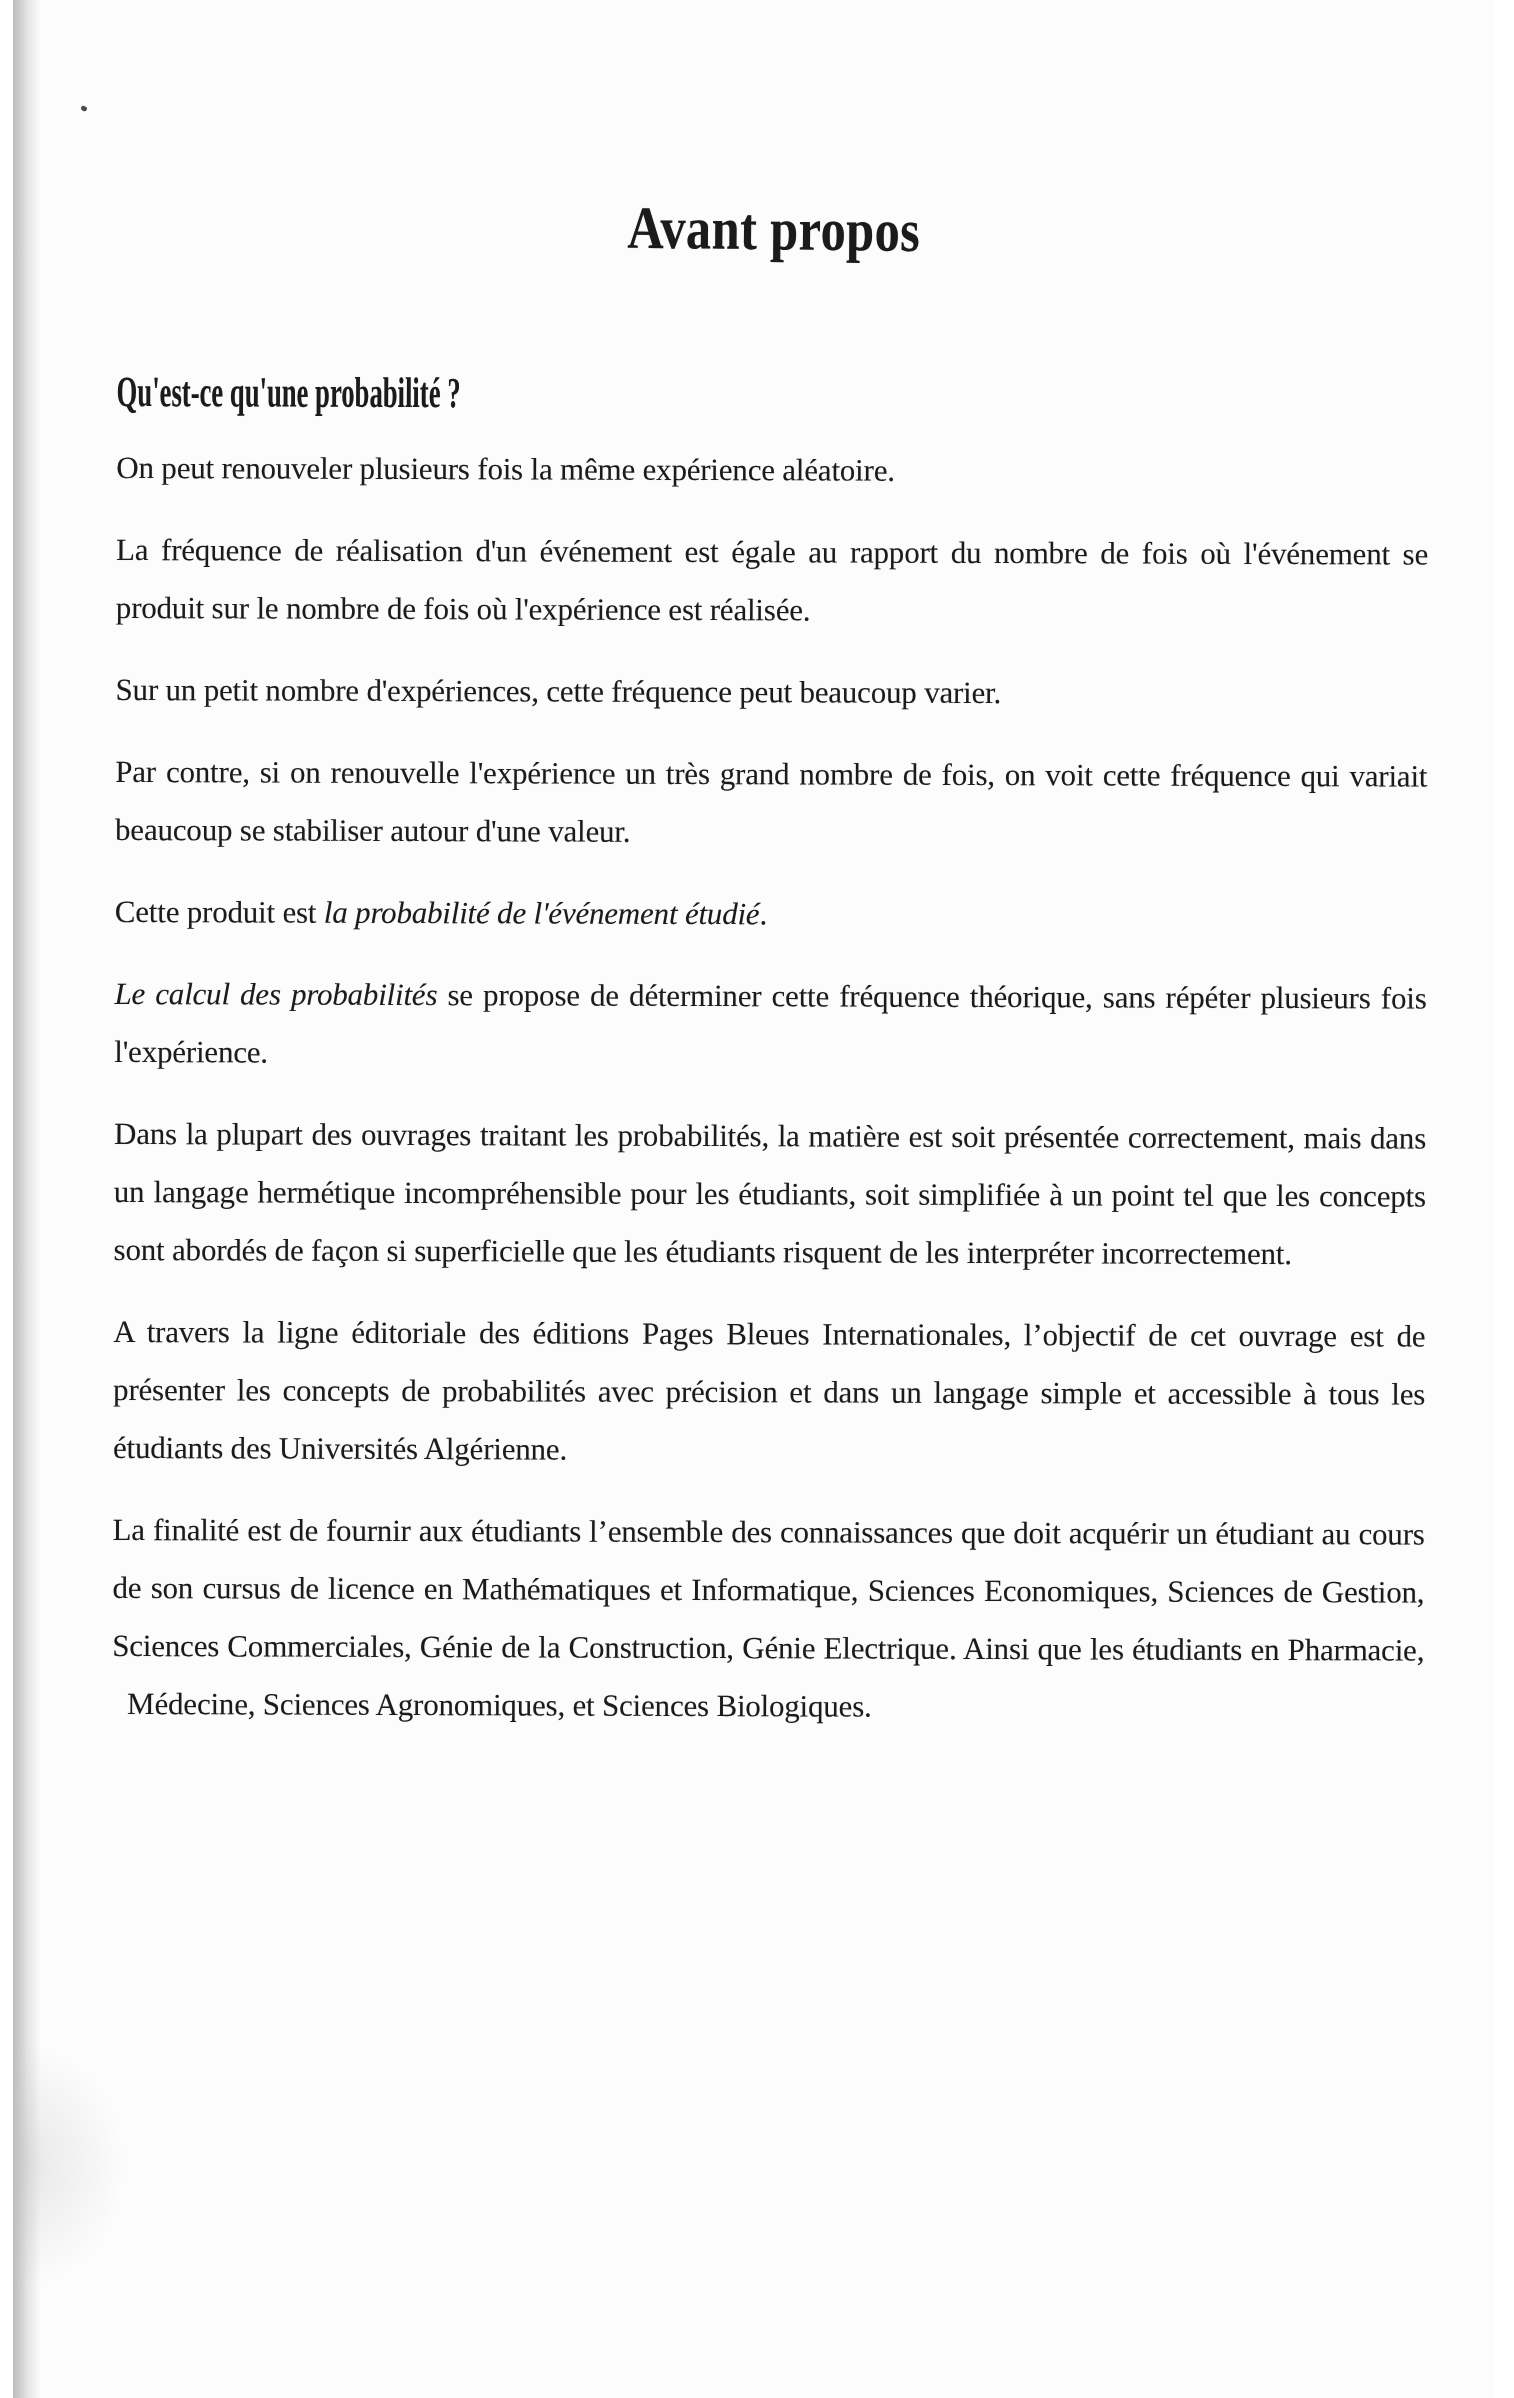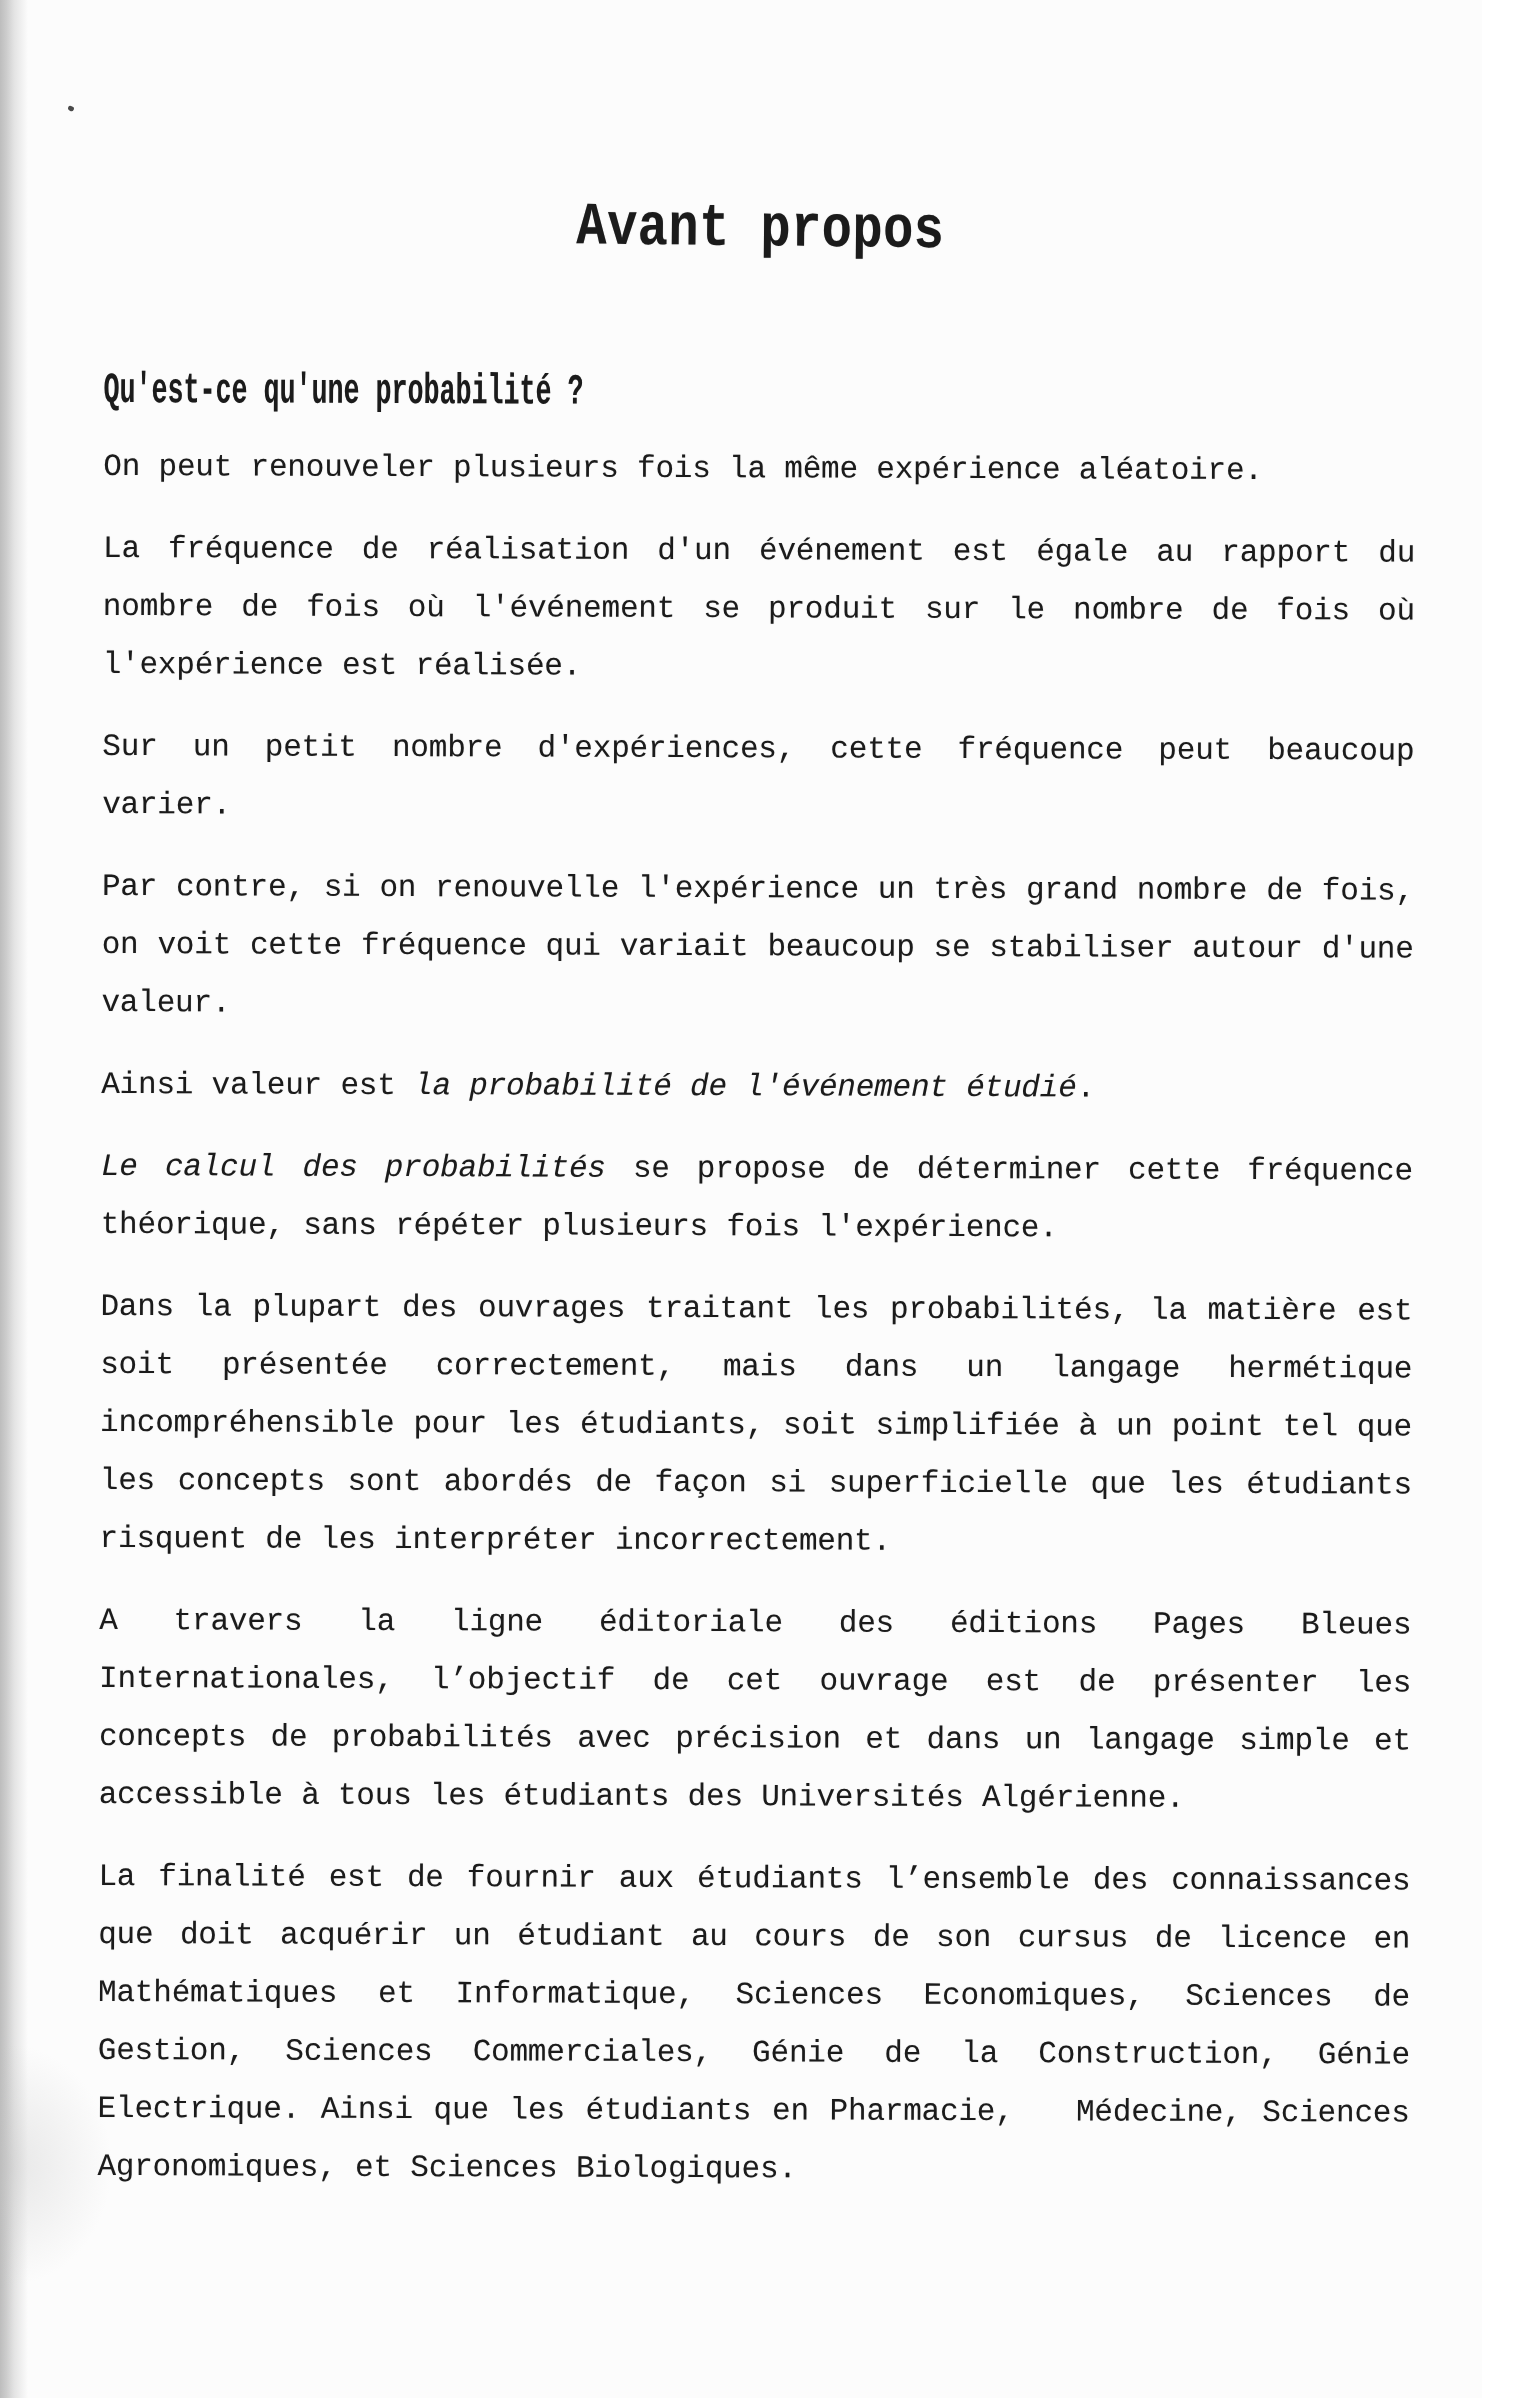--- a/index.html
+++ b/index.html
@@ -6,22 +6,23 @@
     margin: 0;
     padding: 0;
     background: #ffffff;
   }
   .paper {
     position: relative;
     width: 1482px;
     height: 2399px;
     background: #fcfcfc;
     overflow: hidden;
-    font-family: Liberation Mono, monospace;
+    font-family: Liberation Serif, serif;
     color: #1b1b1b;
+    margin-left: 13px;
   }
   
   .edge-left {
     position: absolute;
     left: 0; top: 0; bottom: 0;
     width: 28px;
     background: linear-gradient(to right,
       #bdbdbd 0px, #cdcdcd 6.6px, #e3e3e3 14px, rgba(252,252,252,0) 28px);
   }
   .corner-shade {
@@ -100,21 +101,21 @@
 
     <div class="section-heading">
       <span>Qu'est-ce qu'une probabilité ?</span>
     </div>
 
     <div class="paragraphs">
         <p class="para"><span>On peut renouveler plusieurs fois la même expérience aléatoire.</span></p>
         <p class="para"><span>La fréquence de réalisation d'un événement est égale au rapport du nombre de fois où l'événement se produit sur le nombre de fois où l'expérience est réalisée.</span></p>
         <p class="para"><span>Sur un petit nombre d'expériences, cette fréquence peut beaucoup varier.</span></p>
         <p class="para"><span>Par contre, si on renouvelle l'expérience un très grand nombre de fois, on voit cette fréquence qui variait beaucoup se stabiliser autour d'une valeur.</span></p>
-        <p class="para"><span>Ainsi valeur est </span><span class="it">la probabilité de l'événement étudié</span><span>.</span></p>
+        <p class="para"><span>Cette produit est </span><span class="it">la probabilité de l'événement étudié</span><span>.</span></p>
         <p class="para"><span class="it">Le calcul des probabilités</span><span> se propose de déterminer cette fréquence théorique, sans répéter plusieurs fois l'expérience.</span></p>
         <p class="para"><span>Dans la plupart des ouvrages traitant les probabilités, la matière est soit présentée correctement, mais dans un langage hermétique incompréhensible pour les étudiants, soit simplifiée à un point tel que les concepts sont abordés de façon si superficielle que les étudiants risquent de les interpréter incorrectement.</span></p>
         <p class="para"><span>A travers la ligne éditoriale des éditions Pages Bleues Internationales, l’objectif de cet ouvrage est de présenter les concepts de probabilités avec précision et dans un langage simple et accessible à tous les étudiants des Universités Algérienne.</span></p>
         <p class="para"><span>La finalité est de fournir aux étudiants l’ensemble des connaissances que doit acquérir un étudiant au cours de son cursus de licence en Mathématiques et Informatique, Sciences Economiques, Sciences de Gestion, Sciences Commerciales, Génie de la Construction, Génie Electrique. Ainsi que les étudiants en Pharmacie, &nbsp;&nbsp;Médecine, Sciences Agronomiques, et Sciences Biologiques.</span></p>
       </div>
   </div>
 </div>
 
 
 </body></html>

